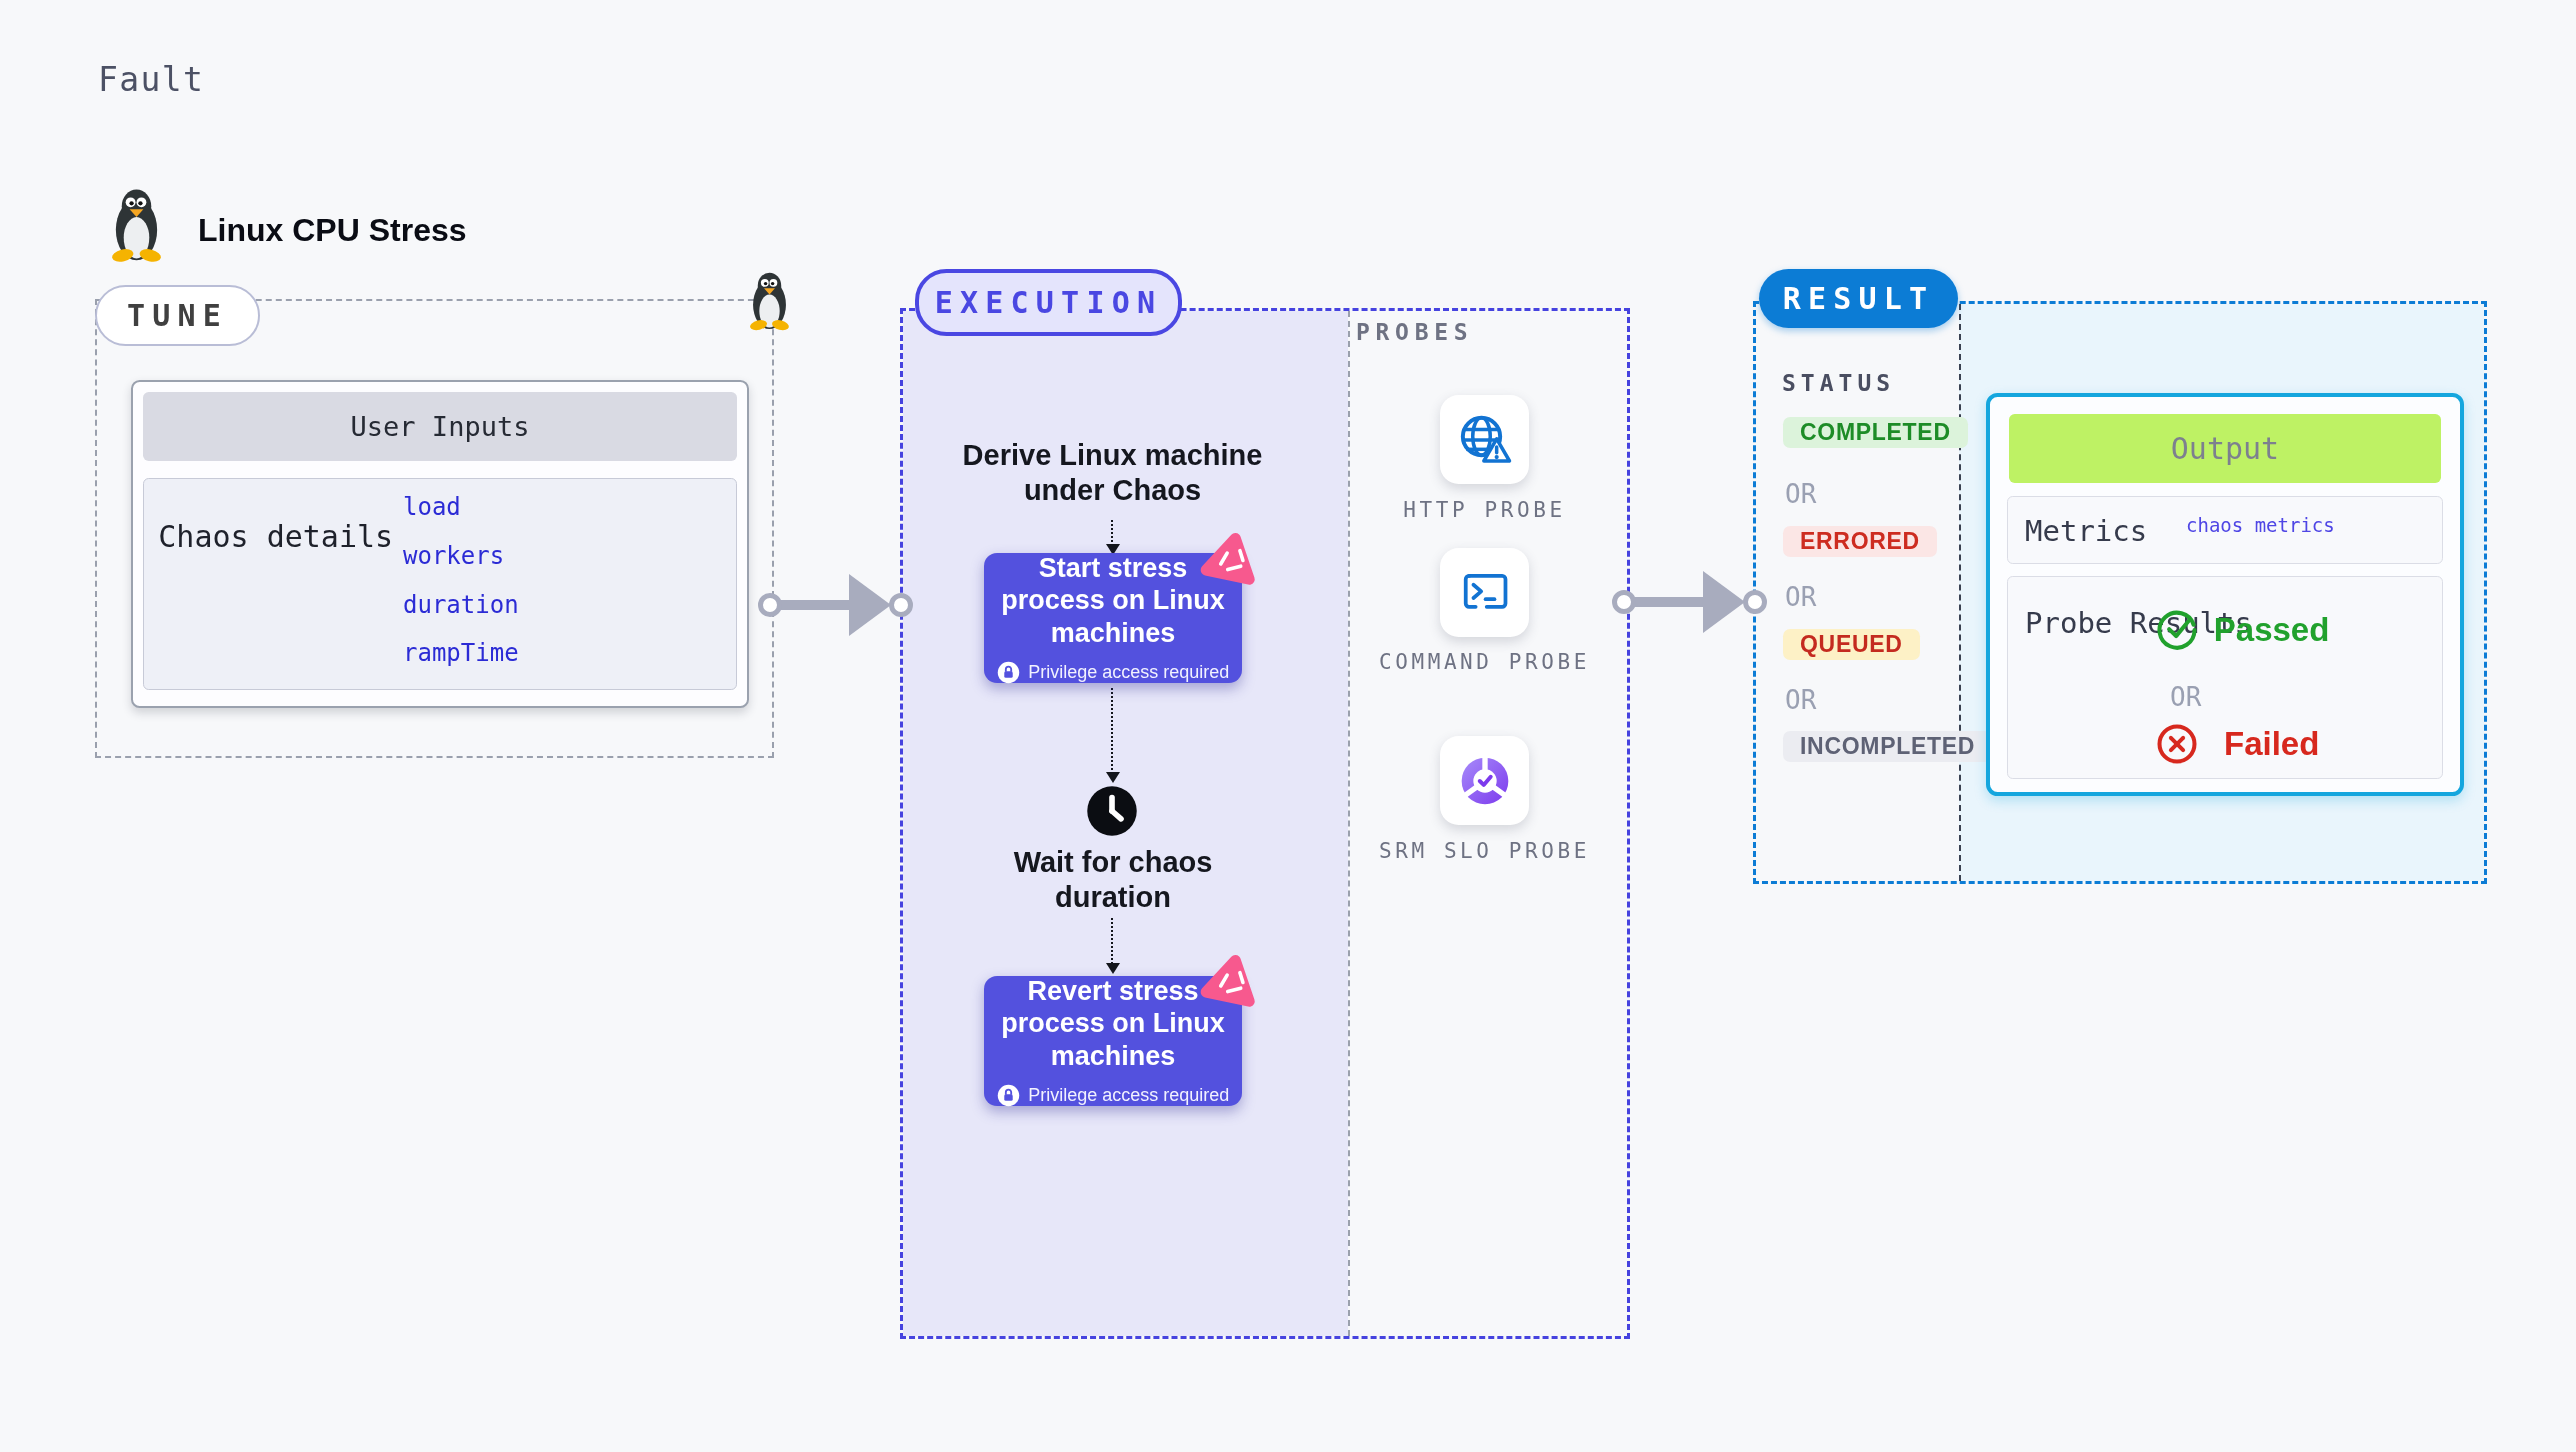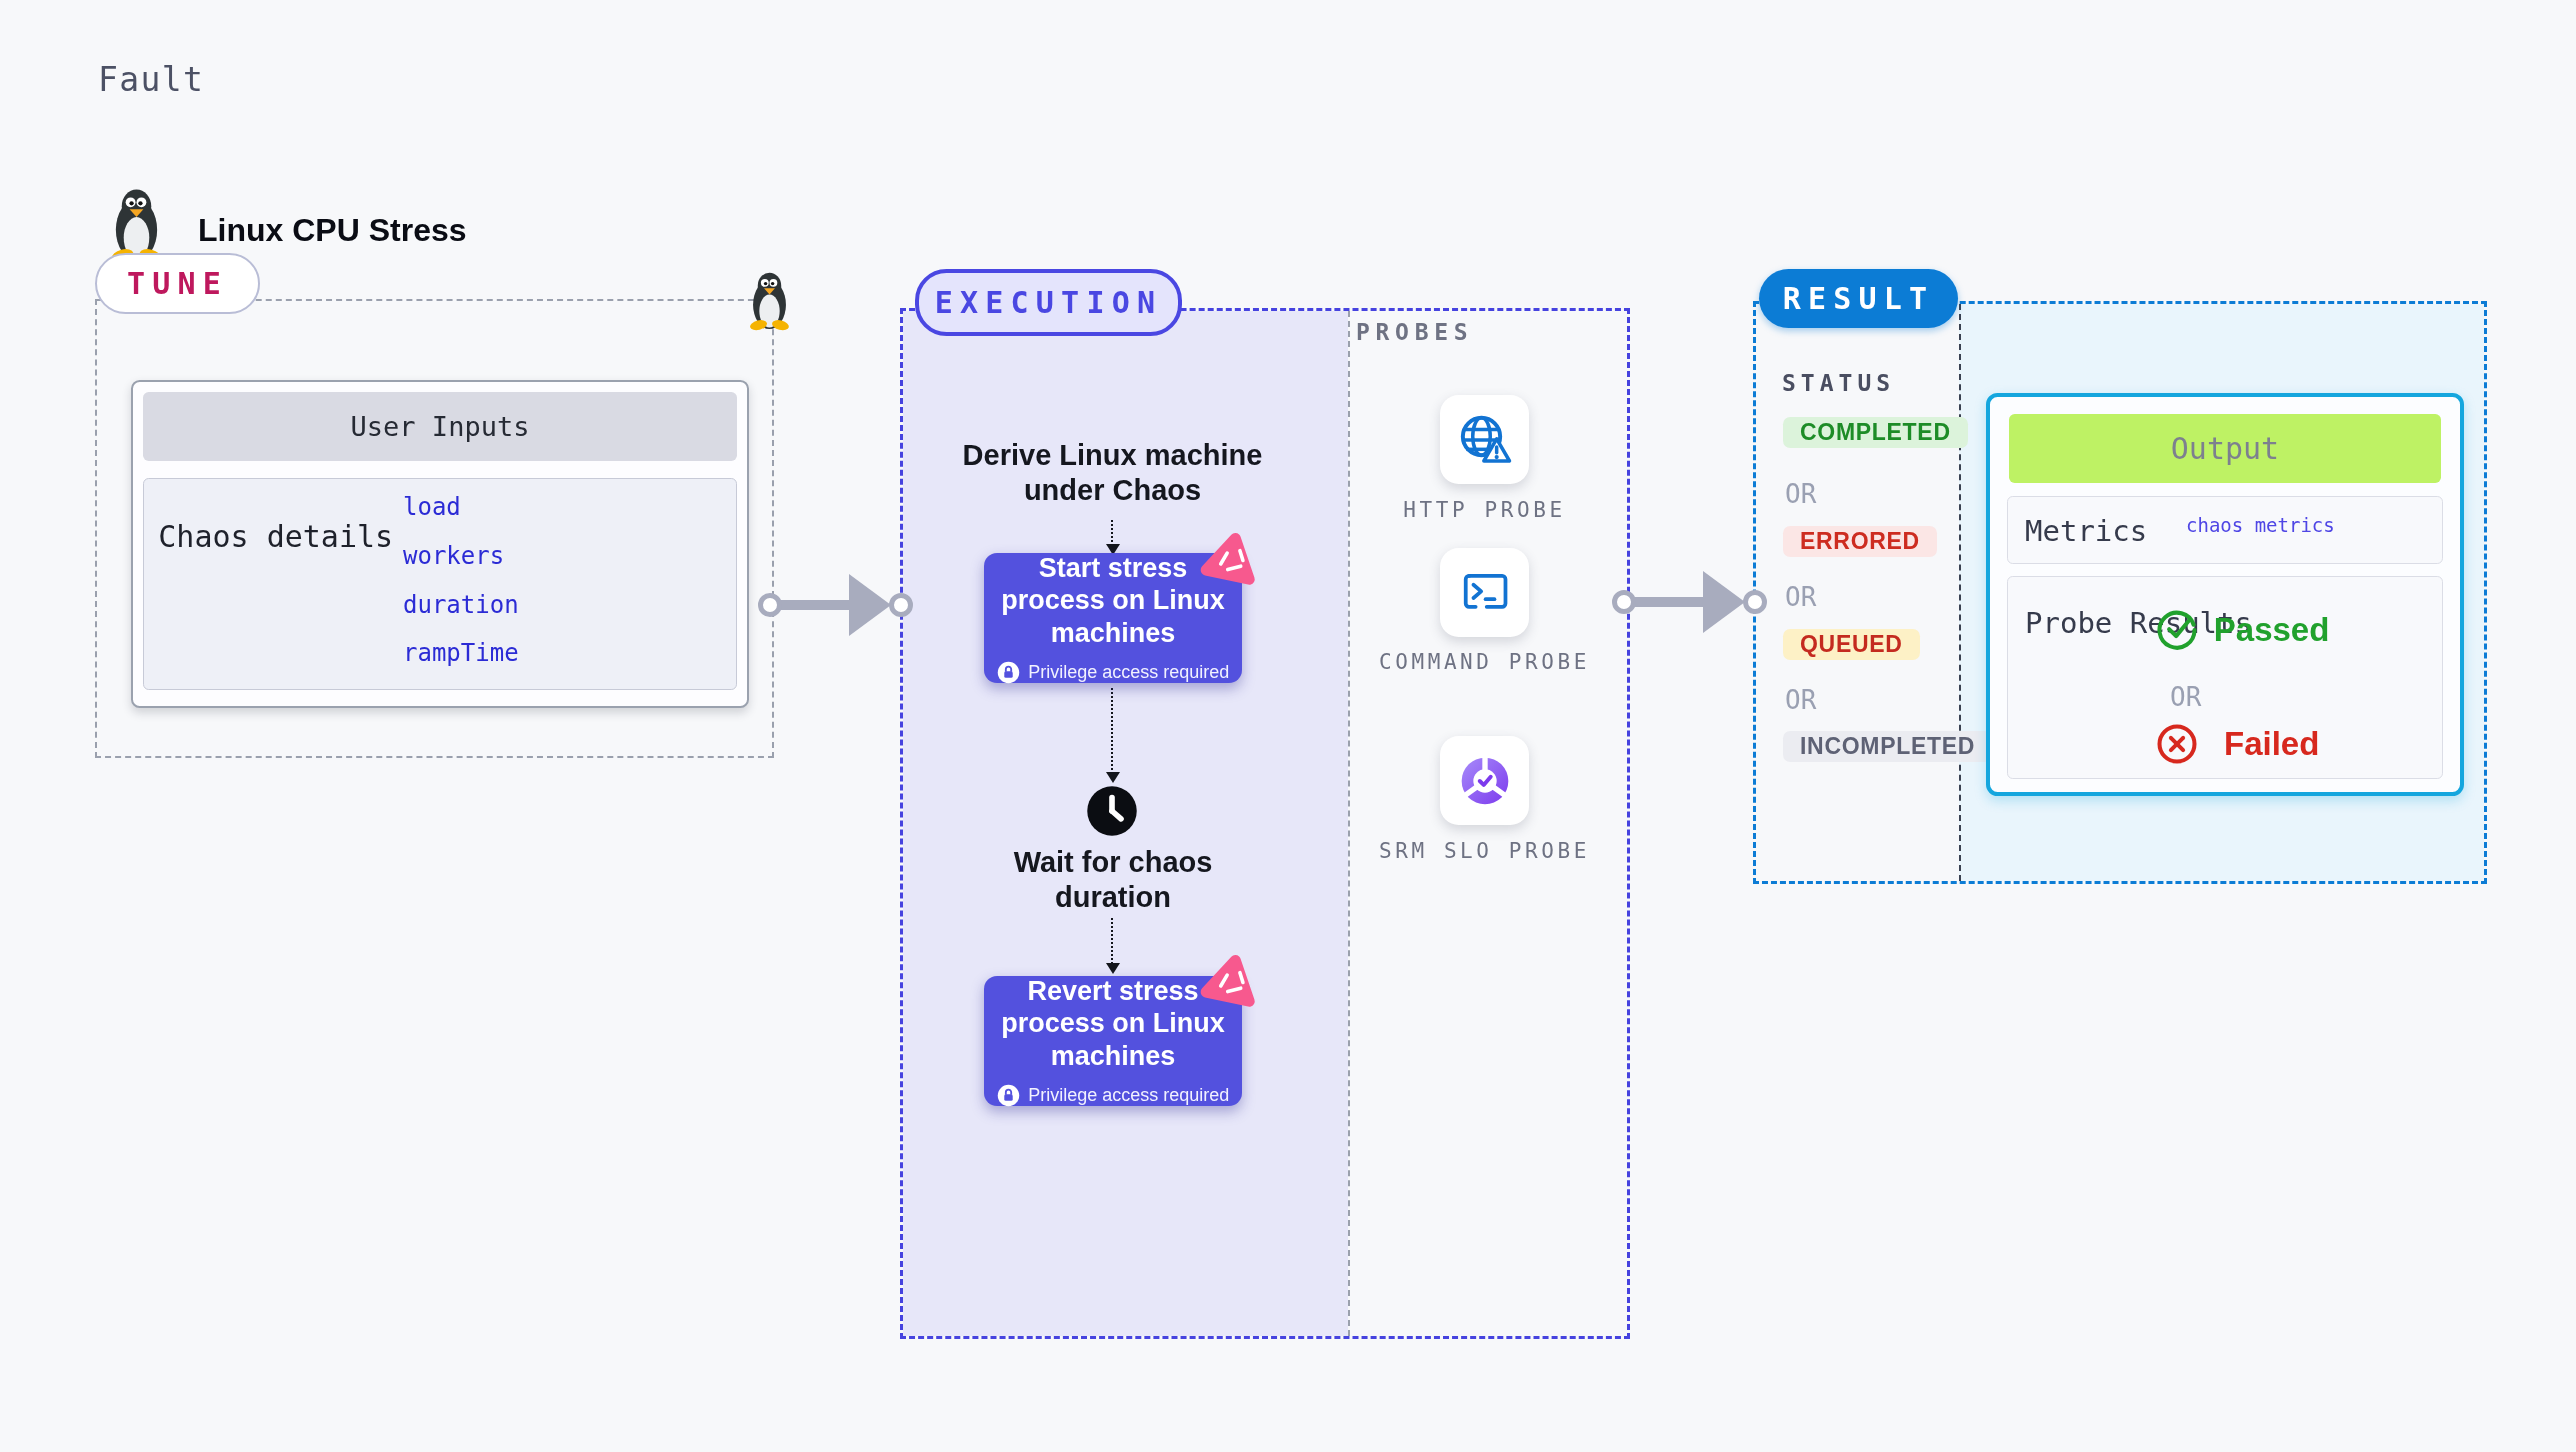--- a/index.html
+++ b/index.html
@@ -8,22 +8,22 @@
   .mono{font-family:"DejaVu Sans Mono",monospace;}
   .abs{position:absolute;}
 
   
   .fault-label{left:98px;top:60px;font-size:33px;color:#4c5165;letter-spacing:1.4px;}
   .page-title{left:198px;top:212px;font-size:32px;font-weight:bold;color:#0a0c14;}
 
   
   .badge{display:flex;align-items:center;justify-content:center;border-radius:31.5px;
          font-size:30px;font-weight:bold;letter-spacing:7.2px;z-index:6;}
-  .badge-tune{left:95px;top:253px;width:161px;height:57px;background:#ffffff;
-              border:2.9px solid #b9bdd6;color:#be185d;}
+  .badge-tune{left:95px;top:285px;width:161px;height:57px;background:#ffffff;
+              border:2.9px solid #b9bdd6;color:#404040;}
   .badge-exec{left:915px;top:269px;width:259px;height:59px;background:#e4e4fc;
               border:4.3px solid #4a47e2;color:#4a47e2;}
   .badge-result{left:1759px;top:269px;width:199px;height:59px;background:#0c7cd5;
                 color:#ffffff;box-shadow:0 2.9px 7.2px rgba(12,124,213,.35);}
 
   
   .tune-box{left:95px;top:299px;width:675px;height:455px;border:2.9px dashed #9aa0ad;}
   .exec-box{left:900px;top:308px;width:724px;height:1025px;border:3.6px dashed #4643df;}
   .exec-fill{position:absolute;left:0;top:0;width:445px;height:100%;background:#e7e7f9;}
   .exec-sep{position:absolute;left:445px;top:0;height:100%;border-left:2.1px dashed #9aa0ad;}

